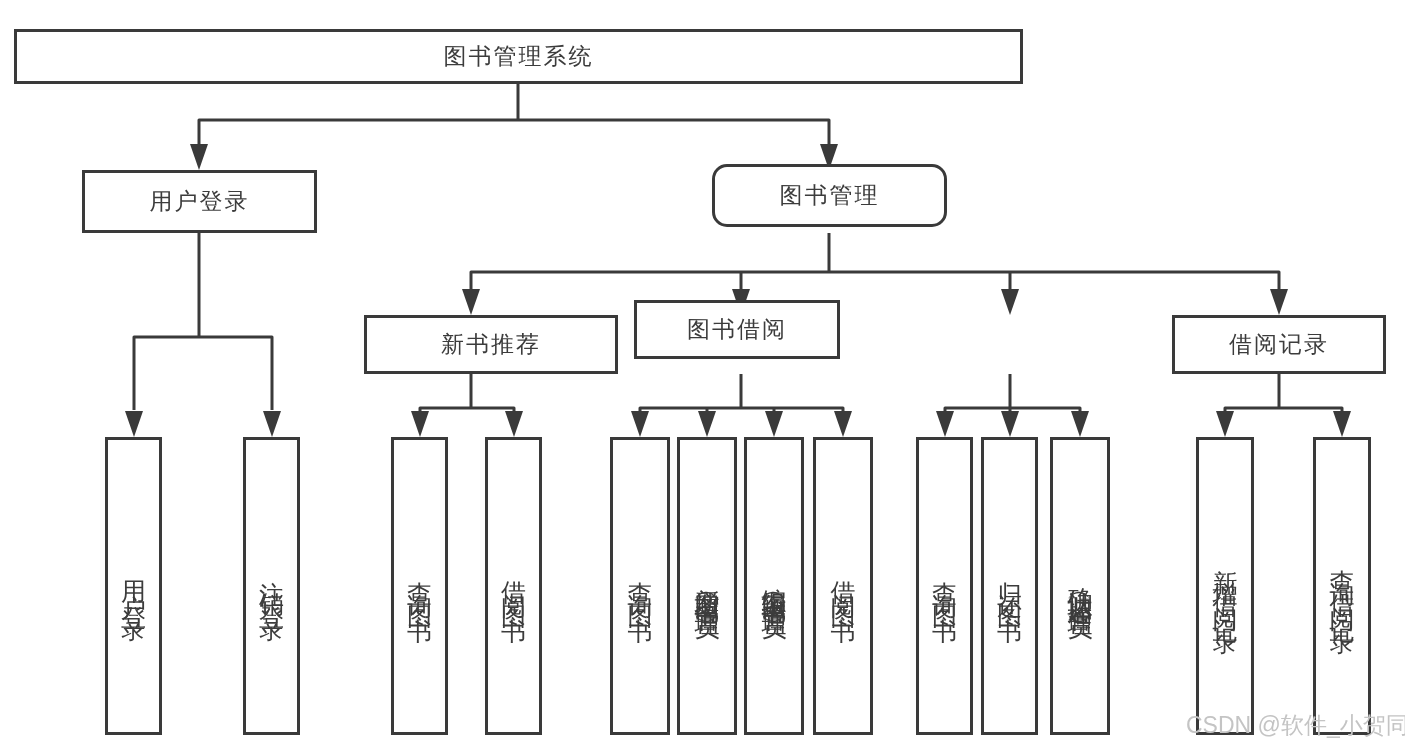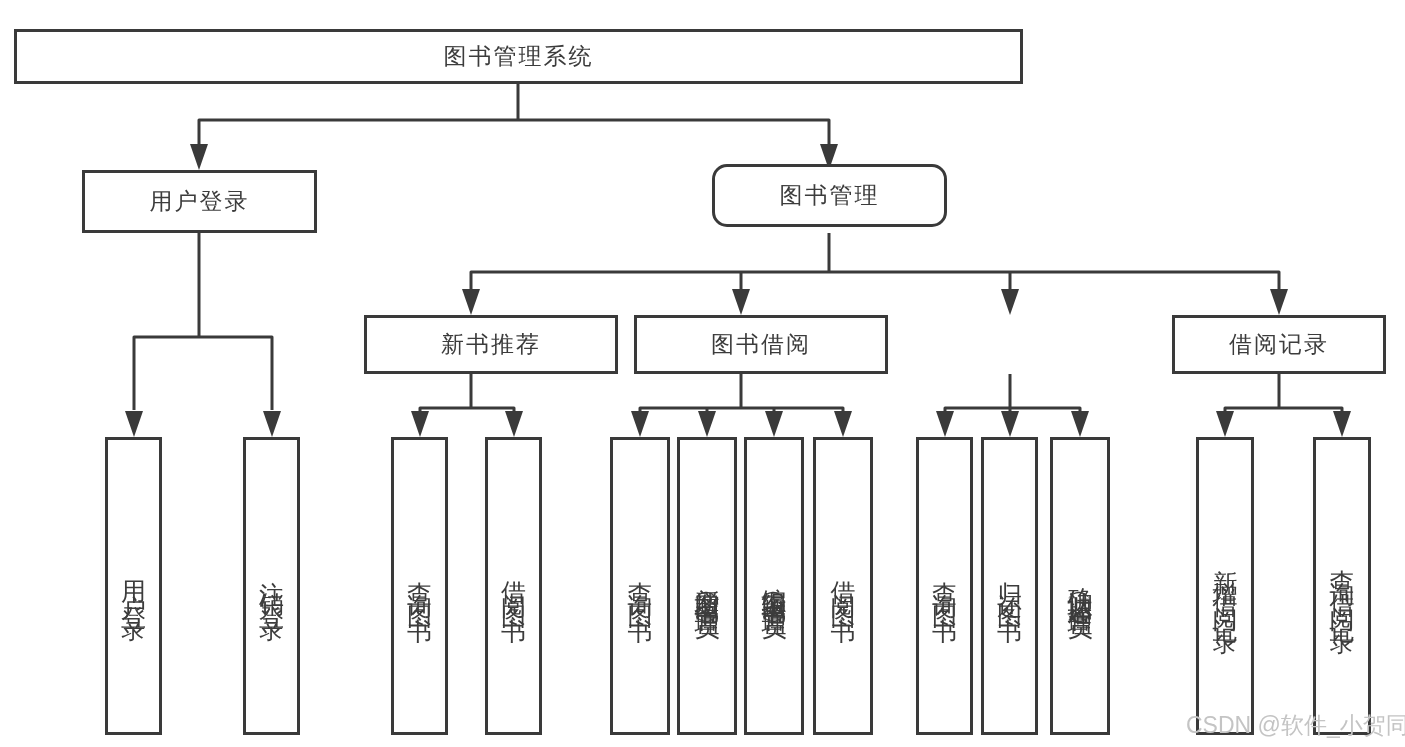--- a/index.html
+++ b/index.html
@@ -27,21 +27,21 @@
     font-size:25px;
     letter-spacing:0.5em;
     line-height:1;
   }
   .leaf.long{letter-spacing:0.16em;font-size:25px;}
   
   .b-root{left:14px;top:13px;width:1009px;height:55px;margin-top:16px;}
   .b-userlogin{left:82px;top:170px;width:235px;height:63px;}
   .b-bookmgmt{left:712px;top:164px;width:235px;height:63px;border-radius:15px;}
   .b-newrec  {left:364px;top:315px;width:254px;height:59px;}
-  .b-borrow  {left:634px;top:315px;width:254px;height:59px;}
+  .b-borrow  {left:634px;top:300px;width:206px;height:59px;}
   .b-current {left:903px;top:315px;width:214px;height:59px;}
   .b-records {left:1172px;top:315px;width:214px;height:59px;}
   .b-l1{left:105px;top:437px;width:57px;height:298px;}
   .b-l2{left:243px;top:437px;width:57px;height:298px;}
   .b-l3{left:391px;top:437px;width:57px;height:298px;}
   .b-l4{left:485px;top:437px;width:57px;height:298px;}
   .b-l5{left:610px;top:437px;width:60px;height:298px;}
   .b-l6{left:677px;top:437px;width:60px;height:298px;}
   .b-l7{left:744px;top:437px;width:60px;height:298px;}
   .b-l8{left:813px;top:437px;width:60px;height:298px;}

